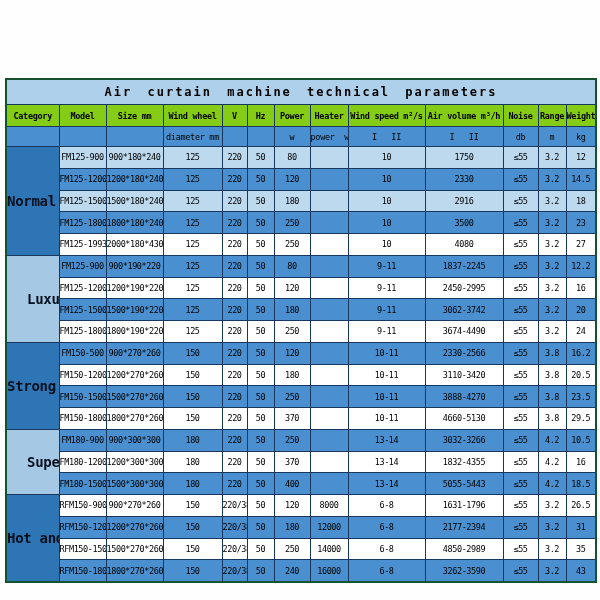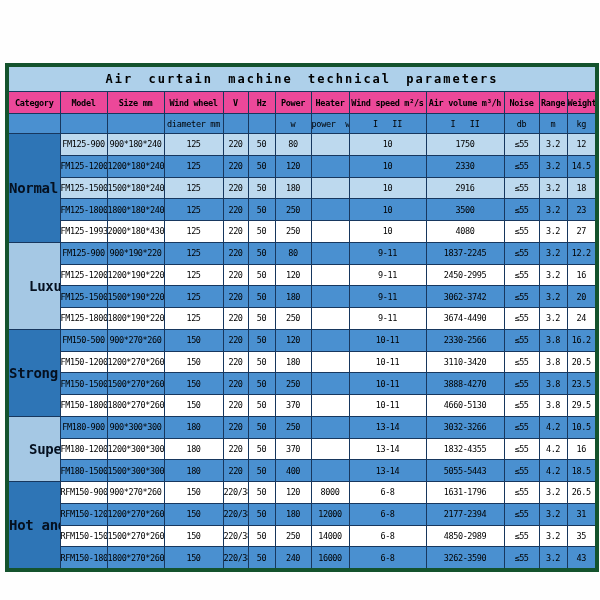--- a/index.html
+++ b/index.html
@@ -4,31 +4,32 @@
 <style>
   html,body{margin:0;padding:0;}
   body{
     width:600px;height:600px;position:relative;background:#fefefe;
     font-family:"DejaVu Sans Mono","DejaVu Sans",monospace;
     -webkit-font-smoothing:none;
   }
   .page{position:absolute;left:5px;top:63px;}
   table.params{
     border-collapse:collapse;table-layout:fixed;width:590px;
-    border:4px solid #14532d;
+    border:2px solid #14532d;
+    margin-top:15px;
   }
   th,td{
     border:1px solid #17375e;text-align:center;vertical-align:middle;
     padding:0;overflow:hidden;white-space:nowrap;color:#000;
   }
   th.title{
     background:#aed0ea;height:24px;font-size:12px;font-weight:bold;
     letter-spacing:2px;word-spacing:6px;color:#000;
   }
-  tr.head1 th{background:#ec4899;height:21px;font-size:8.5px;font-weight:bold;letter-spacing:-0.3px;}
+  tr.head1 th{background:#84cc16;height:21px;font-size:8.5px;font-weight:bold;letter-spacing:-0.3px;}
   tr.head2 th{background:#4a90d0;height:19px;font-size:8.5px;font-weight:normal;letter-spacing:-0.3px;}
   tbody td{font-size:8.5px;letter-spacing:-0.4px;height:20.75px;}
   tr.shade-light td{background:#bdd9ee;}
   tr.shade-mid td{background:#4a90d0;}
   tr.shade-white td{background:#ffffff;}
   td.cat{font-weight:bold;font-size:14px;letter-spacing:-0.3px;}
   td.cat-dark{background:#2e75b6 !important;color:#05101f;}
   td.cat-light{background:#a5c8e4 !important;color:#05101f;padding-left:20px;}
 </style>
 </head>

